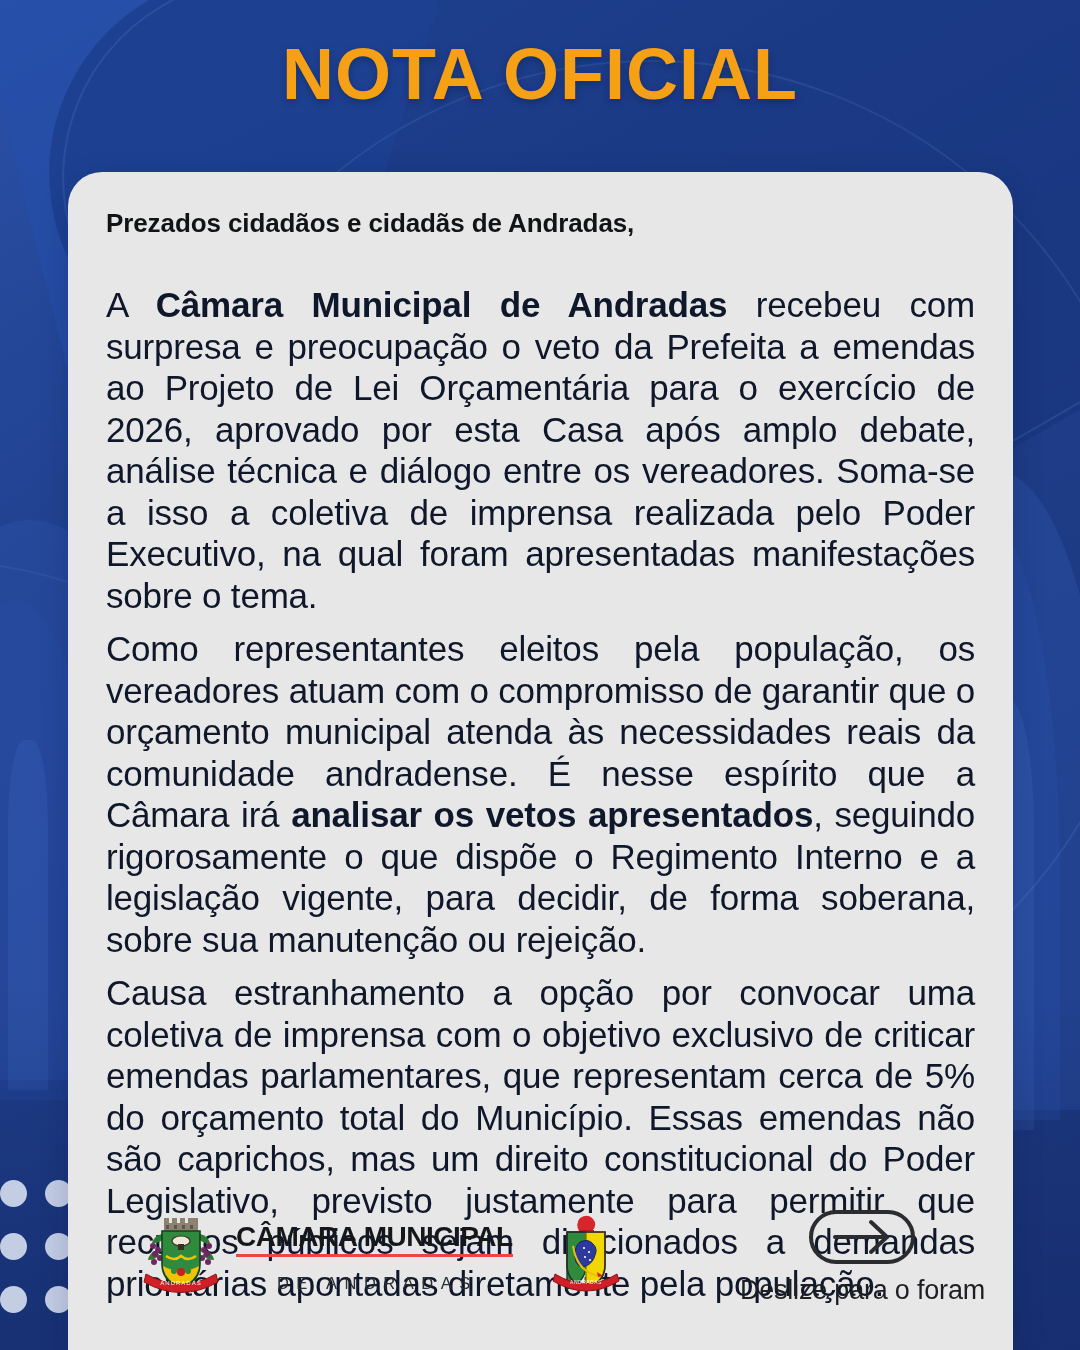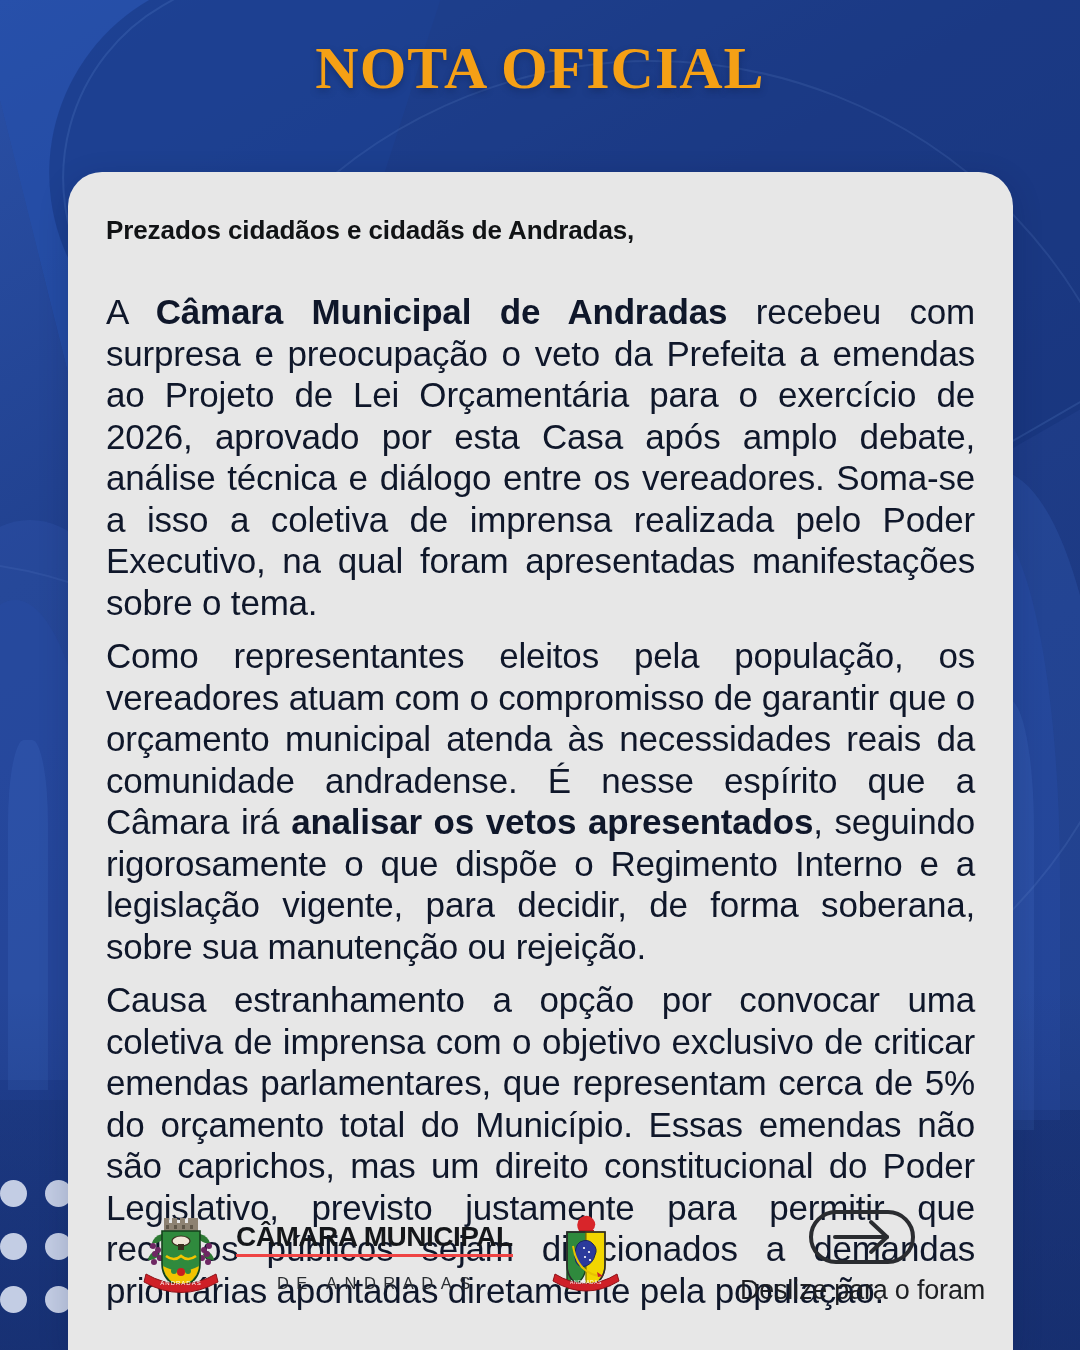--- a/index.html
+++ b/index.html
@@ -105,23 +105,23 @@
     background: #c3cde4;
   }
 
   
   .title {
     position: absolute;
     left: 0; top: 38px;
     width: 1080px;
     text-align: center;
     color: #f5a015;
-    font-family: Liberation Serif, serif;
+    font-family: Liberation Sans, sans-serif;
     font-weight: 700;
-    font-size: 60px;
+    font-size: 72px;
     letter-spacing: 1px;
     line-height: 1;
     text-shadow: 0 3px 7px rgba(8,22,60,.35);
   }
 
   
   .card {
     position: absolute;
     left: 68px; top: 172px;
     width: 945px;
@@ -141,21 +141,21 @@
     text-align: justify;
     font-weight: 400;
     letter-spacing: -0.2px;
   }
   .salutation {
     font-weight: 700;
     font-size: 26px;
     line-height: 34px;
     letter-spacing: -0.1px;
     color: #111315;
-    margin: 7px 0 44px 0;
+    margin: 0 0 44px 0;
     text-align: left;
   }
   .para { margin: 0; text-align: justify; }
   .para + .para { margin-top: 12px; }
   .para b, .para strong { font-weight: 700; }
 
   
   .footer {
     position: absolute;
     left: 68px; top: 1192px;

